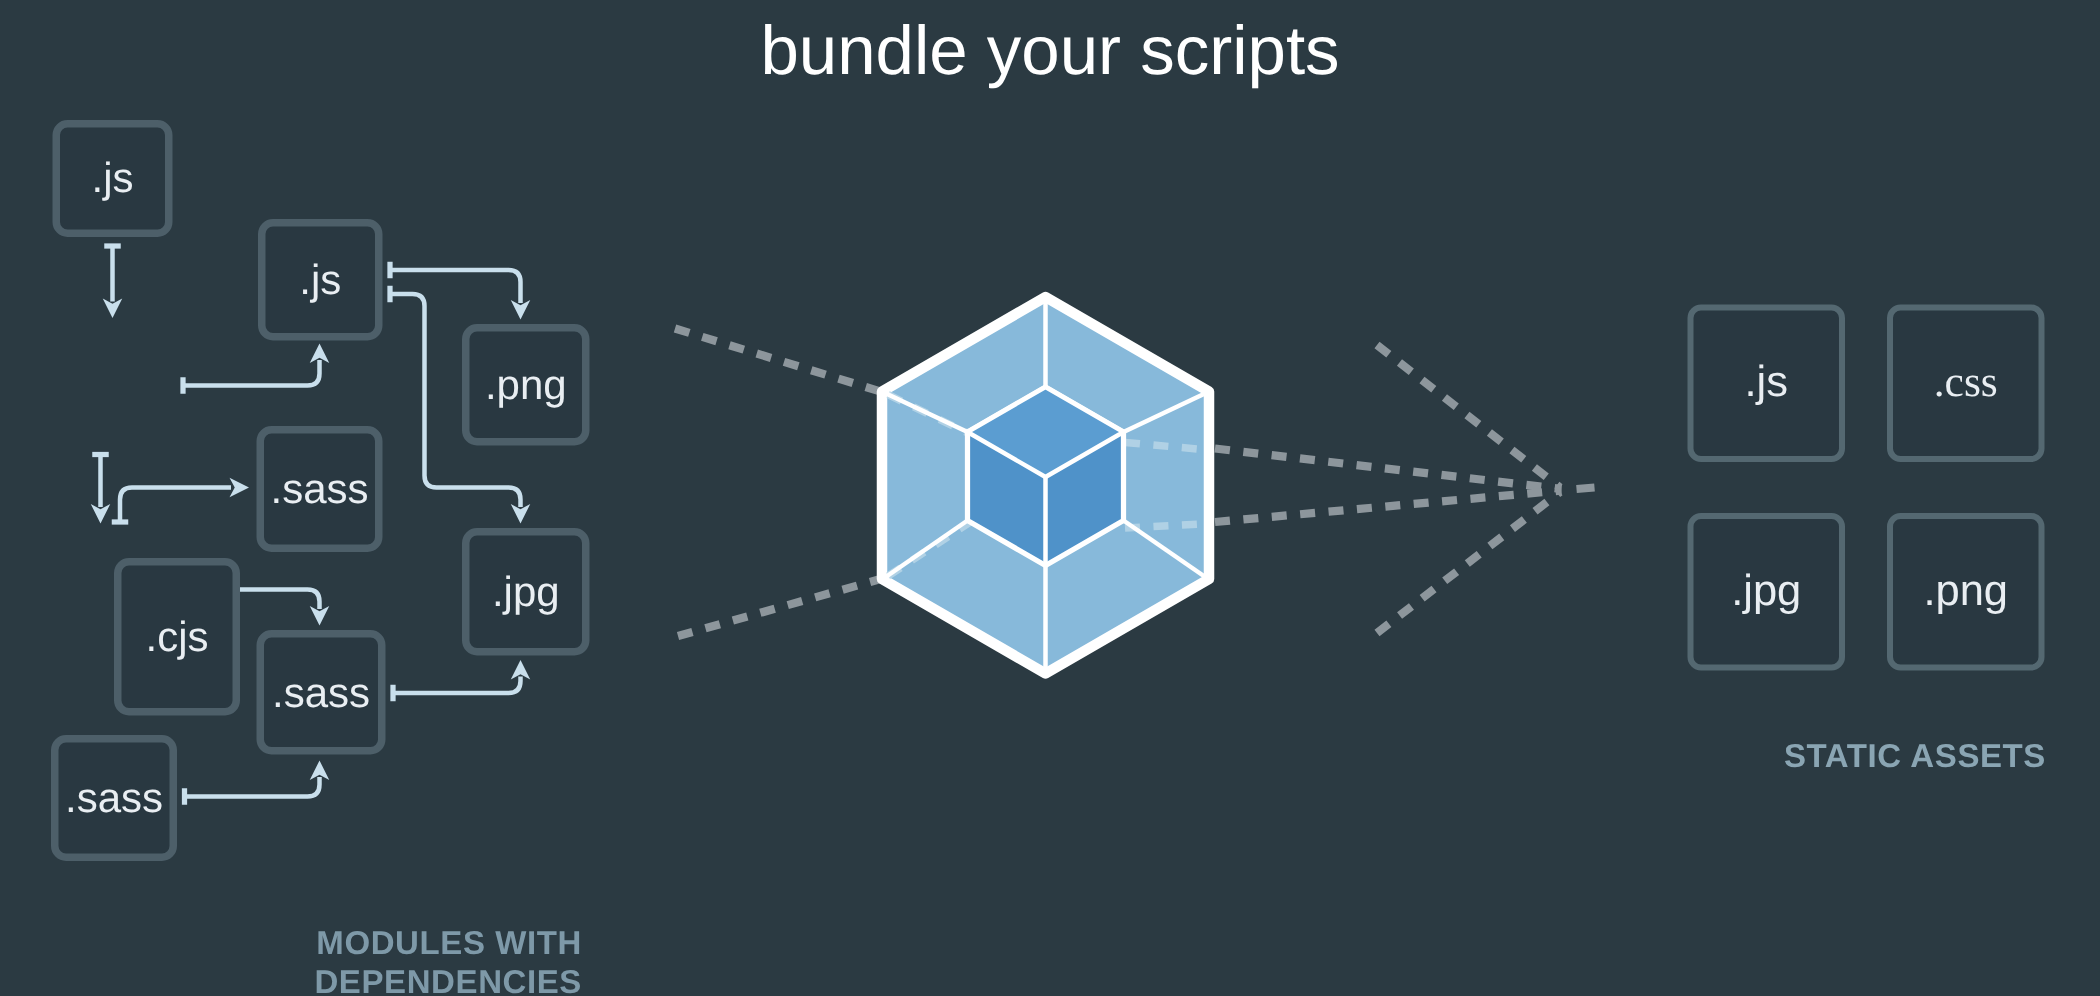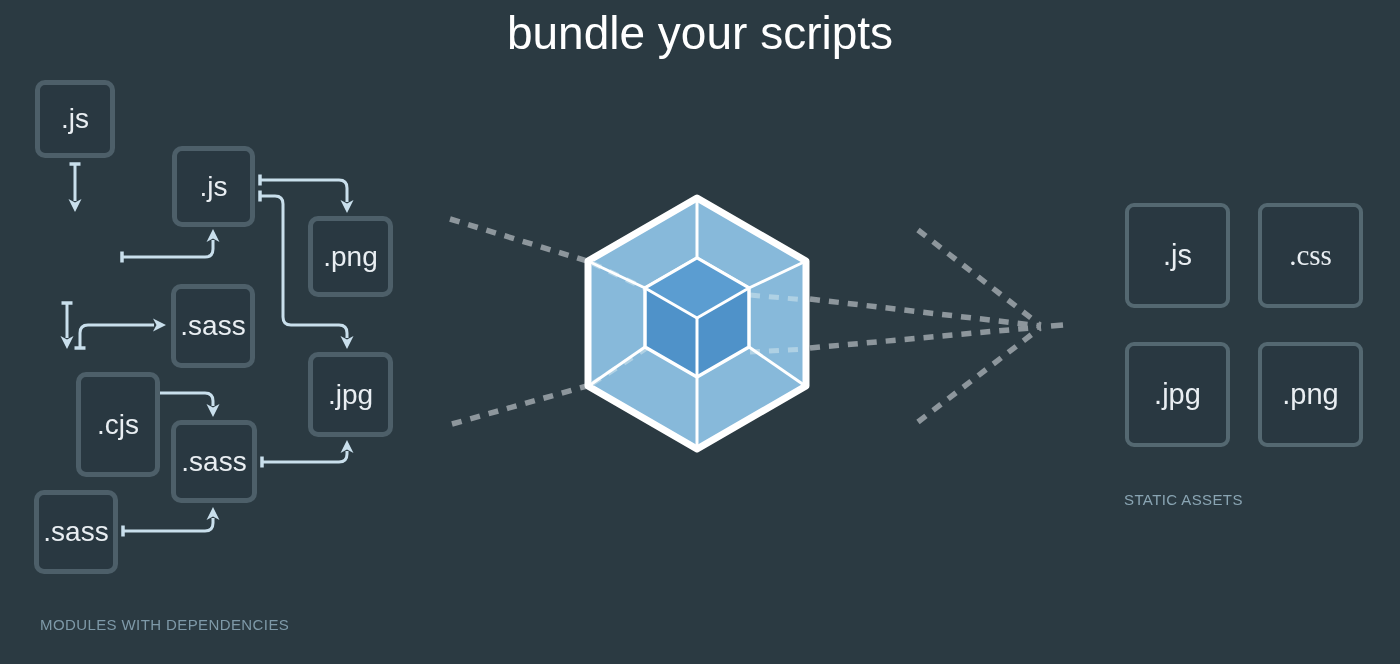--- a/index.html
+++ b/index.html
@@ -22,22 +22,22 @@
     color:#e9eef2;font-size:28px;
   }
   .asset-box{
     position:absolute;box-sizing:border-box;
     border:4px solid #546871;border-radius:9px;
     background:#293841;
     display:flex;align-items:center;justify-content:center;
     color:#e9eef2;font-size:29px;
   }
   .caption{
-    position:absolute;font-weight:400;font-size:15px;letter-spacing:0.4px;
-    text-align:left;
+    position:absolute;font-weight:700;font-size:22px;letter-spacing:0.4px;
+    text-align:right;
   }
   .caption.left{left:40px;top:616px;width:348px;color:#7e99a8;}
   .caption.right{left:1124px;top:491px;width:240px;color:#8aa5b3;}
 </style>
 </head>
 <body>
 
 <div class="stage">
 
   <svg class="diagram" width="1400" height="664" viewBox="0 0 1400 664">

